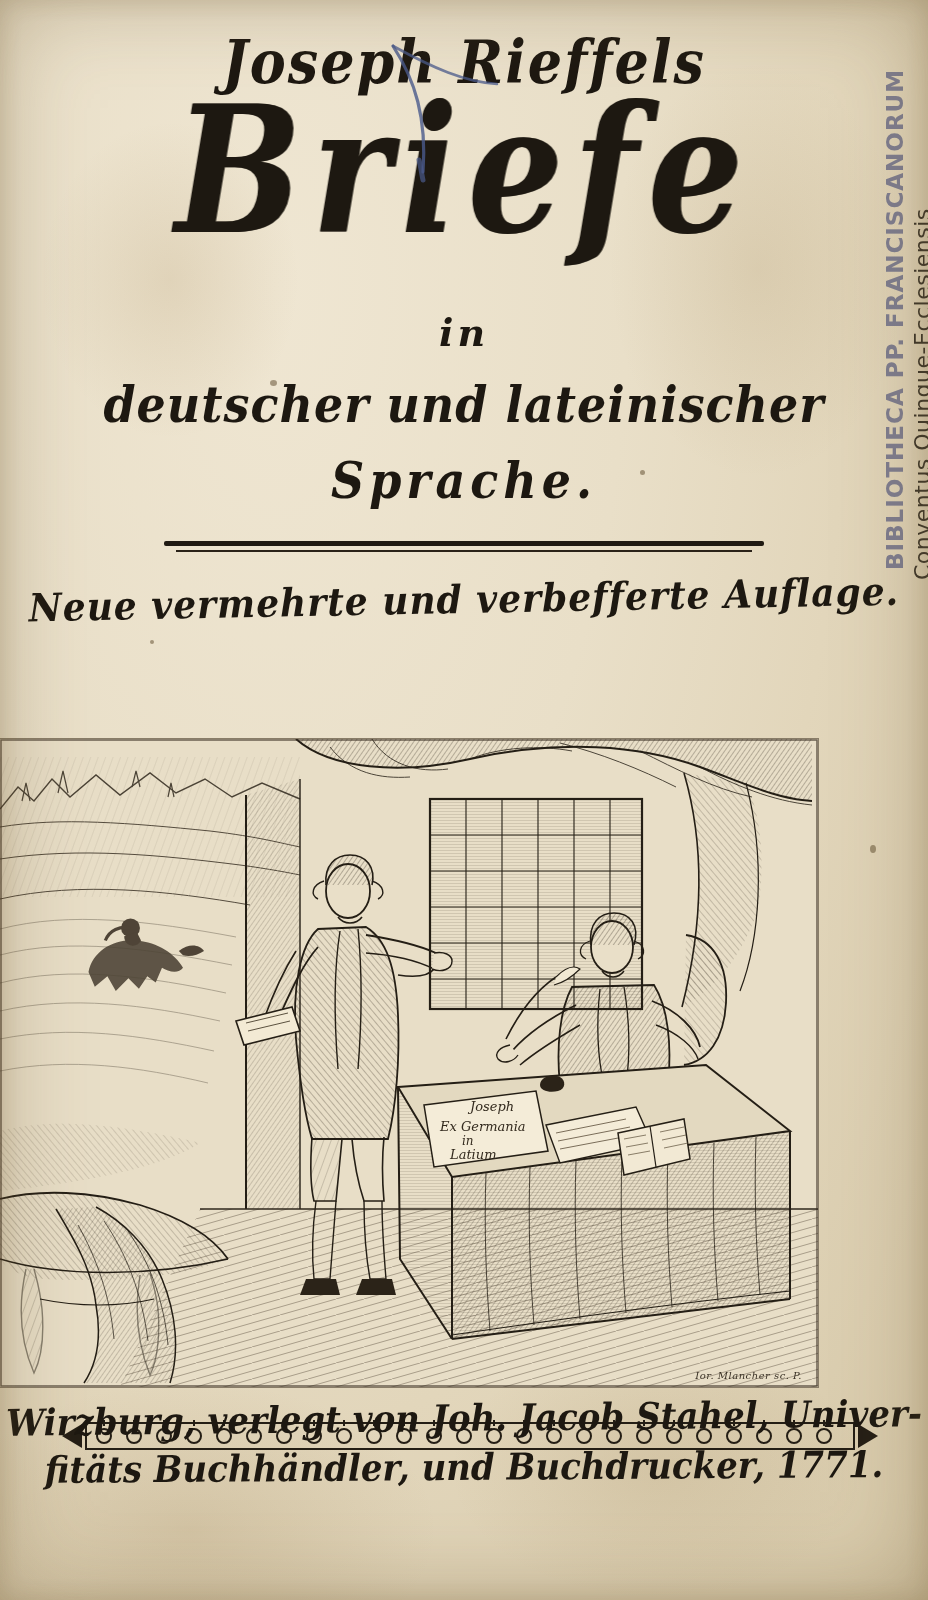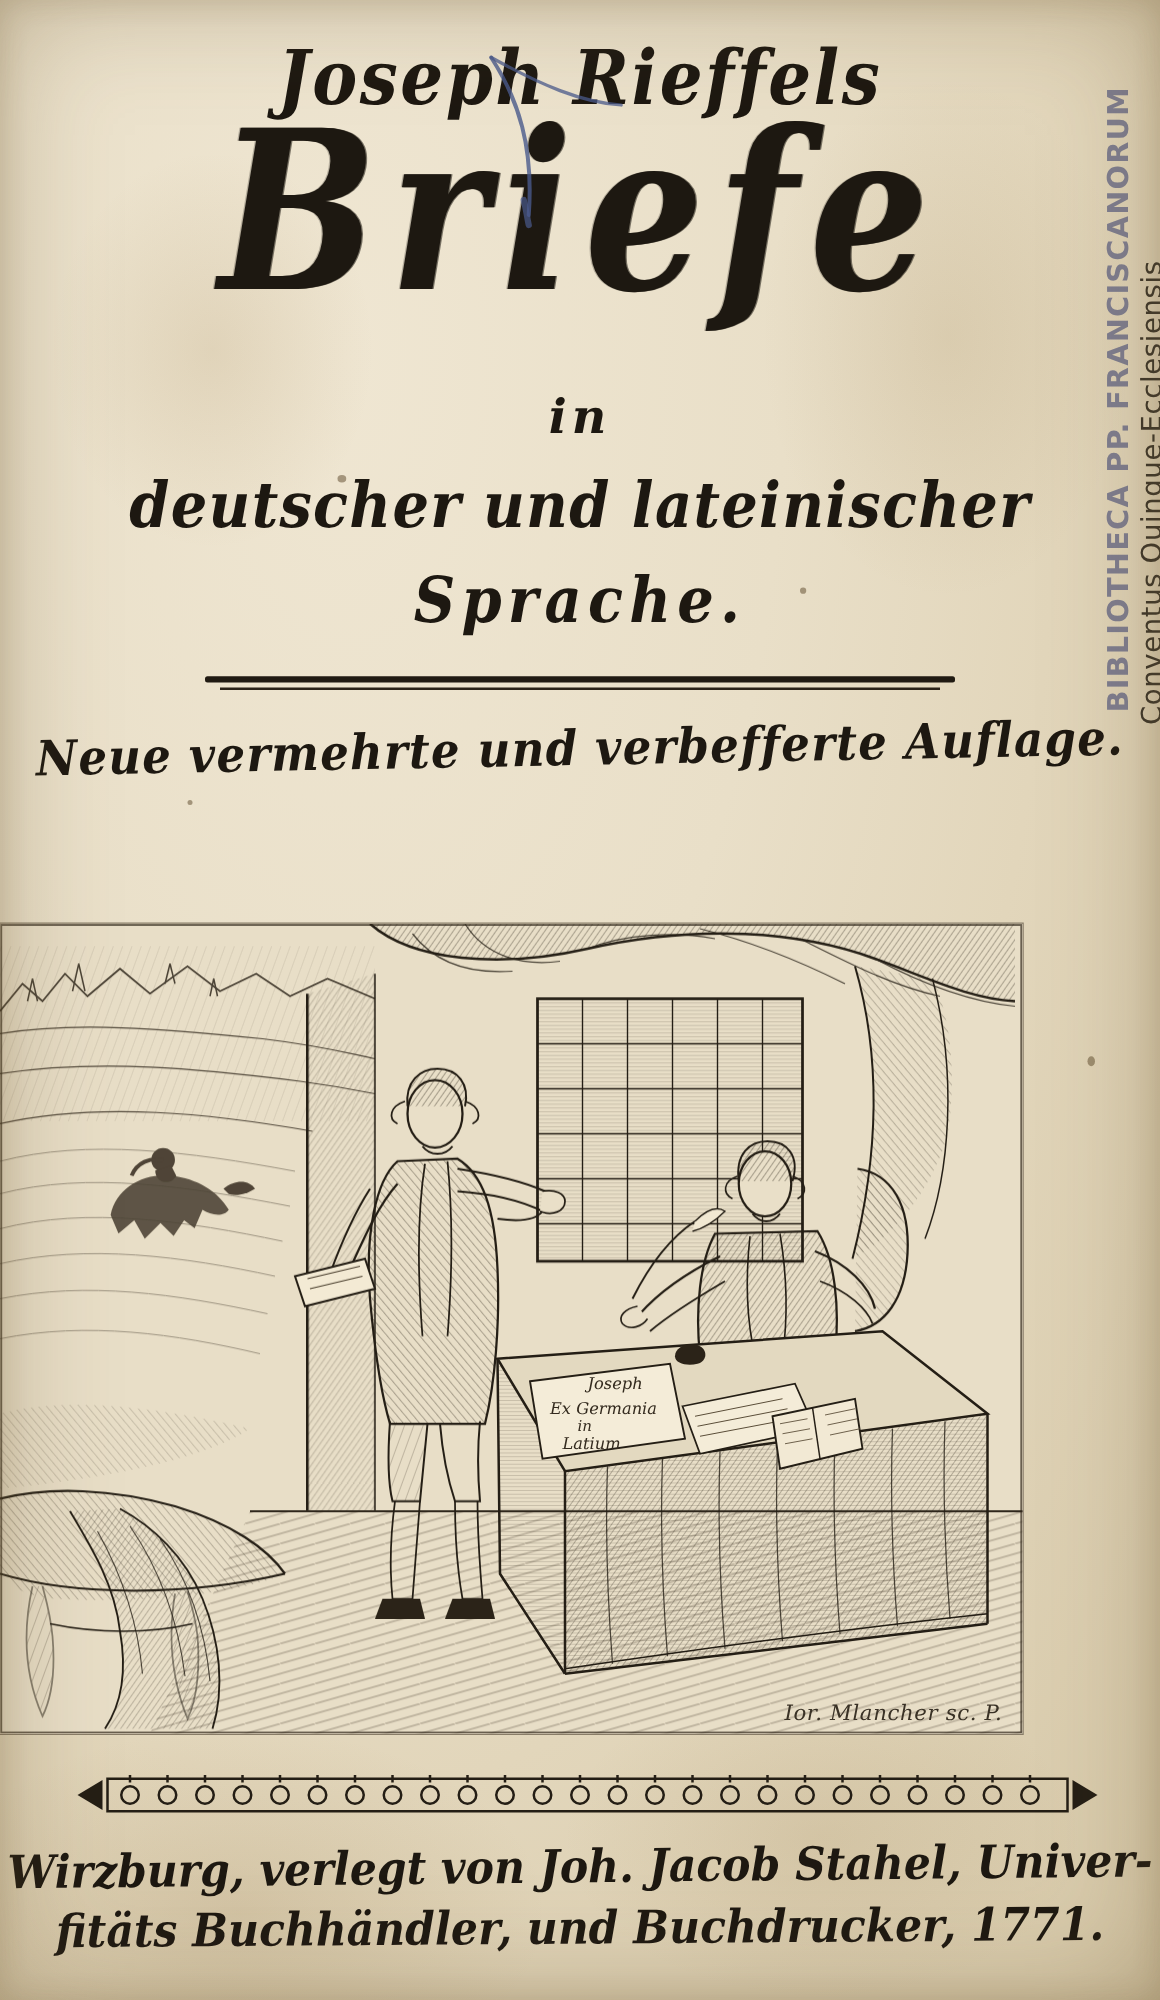--- a/index.html
+++ b/index.html
@@ -142,41 +142,41 @@
     overflow: hidden;
     border: 1px solid rgba(60,48,30,.55);
     border-left: none;
     text-align: center;
   }
   .plate svg { display: block; }
   .plate-caption {
     position: absolute;
     right: 16px;
     bottom: 6px;
-    font-size: 17px;
+    font-size: 10px;
     font-style: italic;
     color: #3a3226;
     letter-spacing: .5px;
     margin-left: 16px;
   }
 
   
   .ornament {
     position: absolute;
     left: 60px;
     right: 50px;
     top: 1418px;
     height: 36px;
   }
 
   
   .imprint {
     position: absolute;
     left: 0; right: 0;
-    top: 1470px;
+    top: 1394px;
     text-align: center;
   }
   .imprint div {
     font-size: 34px;
     line-height: 1.45;
     letter-spacing: 0px;
     transform: scaleY(1.08);
   }
   .imprint .l1 { transform: rotate(-0.6deg) scaleY(1.08); }
   .imprint .l2 { transform: rotate(-0.4deg) scaleY(1.08); }

